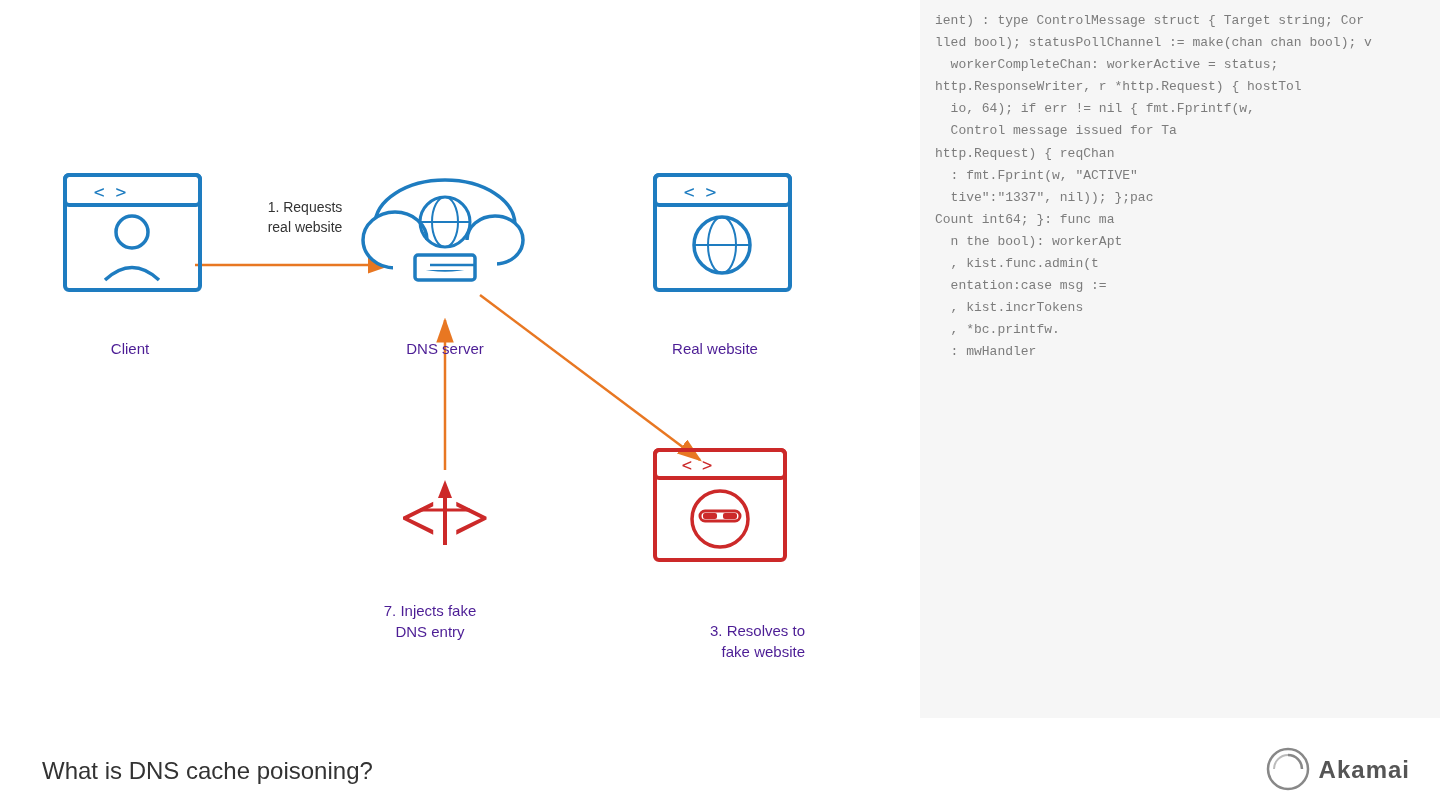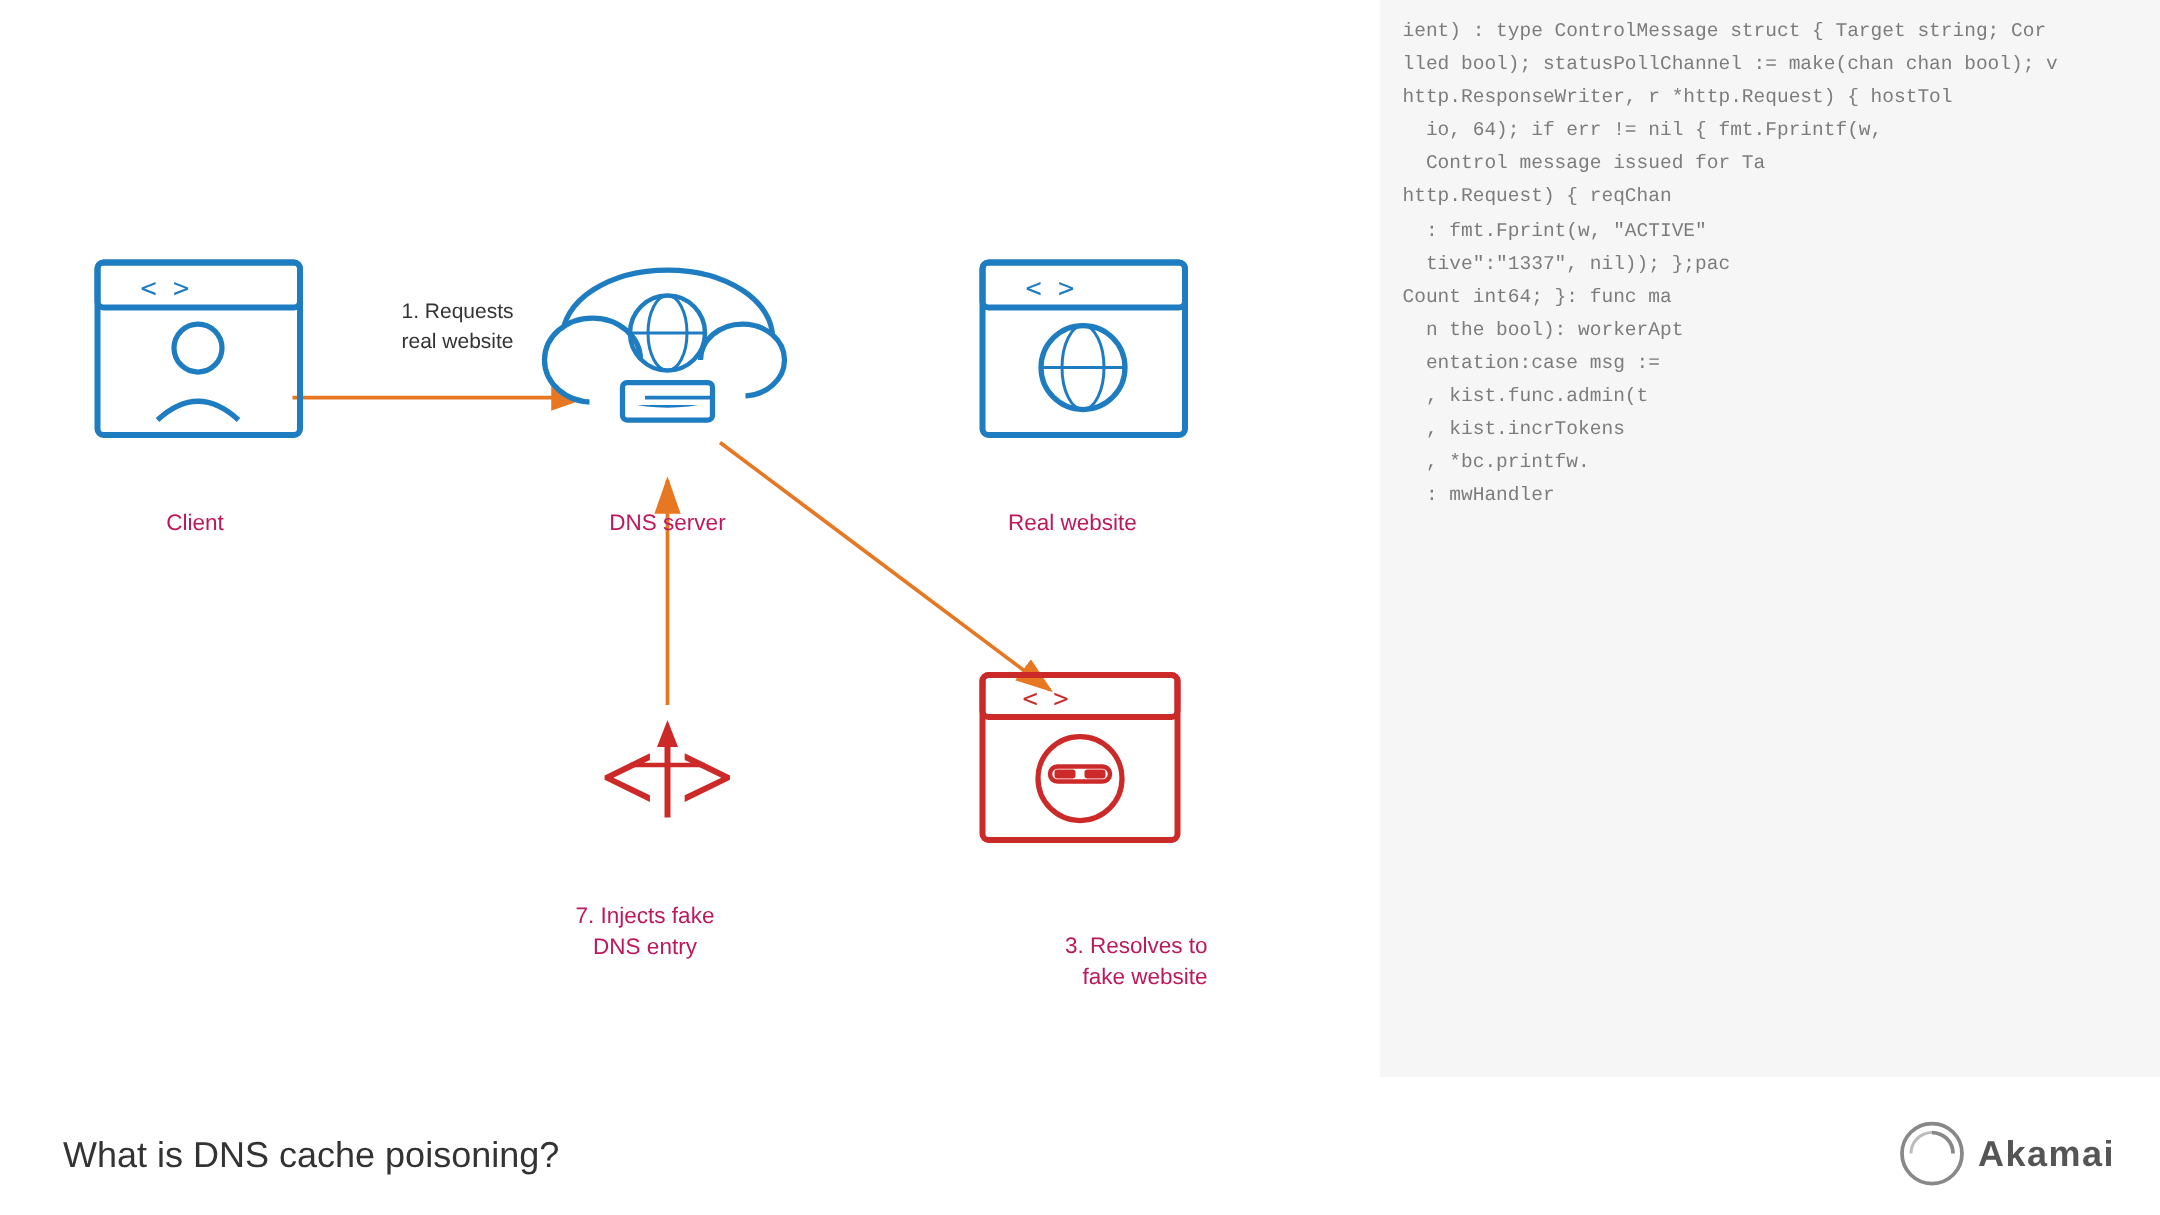--- a/index.html
+++ b/index.html
@@ -41,21 +41,21 @@
       left: 0;
       width: 920px;
       height: 700px;
     }
 
     
     .label {
       position: absolute;
       text-align: center;
       font-size: 15px;
-      color: #be185d;
+      color: #4c1d95;
       font-weight: 400;
     }
 
     .label-client {
       left: 60px;
       top: 340px;
       width: 140px;
     }
 
     .label-dns {
@@ -129,30 +129,31 @@
       color: #555;
       letter-spacing: 1px;
     }
   </style>
 </head>
 <body>
 
 <div class="code-bg">
   <div class="code-line">ient) : type ControlMessage struct { Target string; Cor</div>
   <div class="code-line">lled bool); statusPollChannel := make(chan chan bool); v</div>
+  <div class="code-line">&nbsp;&nbsp;workerCompleteChan: workerActive = status;</div>
   <div class="code-line">http.ResponseWriter, r *http.Request) { hostTol</div>
   <div class="code-line">&nbsp;&nbsp;io, 64); if err != nil { fmt.Fprintf(w,</div>
   <div class="code-line">&nbsp;&nbsp;Control message issued for Ta</div>
   <div class="code-line">http.Request) { reqChan</div>
   <div class="code-line">&nbsp;&nbsp;: fmt.Fprint(w, "ACTIVE"</div>
   <div class="code-line">&nbsp;&nbsp;tive":"1337", nil)); };pac</div>
   <div class="code-line">Count int64; }: func ma</div>
   <div class="code-line">&nbsp;&nbsp;n the bool): workerApt</div>
+  <div class="code-line">&nbsp;&nbsp;, kist.func.admin(t</div>
   <div class="code-line">&nbsp;&nbsp;entation:case msg :=</div>
-  <div class="code-line">&nbsp;&nbsp;, kist.func.admin(t</div>
   <div class="code-line">&nbsp;&nbsp;, kist.incrTokens</div>
   <div class="code-line">&nbsp;&nbsp;, *bc.printfw.</div>
   <div class="code-line">&nbsp;&nbsp;: mwHandler</div>
 </div>
 
 <svg class="diagram-svg" viewBox="0 0 920 700" xmlns="http://www.w3.org/2000/svg">
 
   <defs>
     <marker id="arrowOrange" markerWidth="10" markerHeight="7" refX="9" refY="3.5" orient="auto">
       <polygon points="0 0, 10 3.5, 0 7" fill="#E87722"></polygon>

